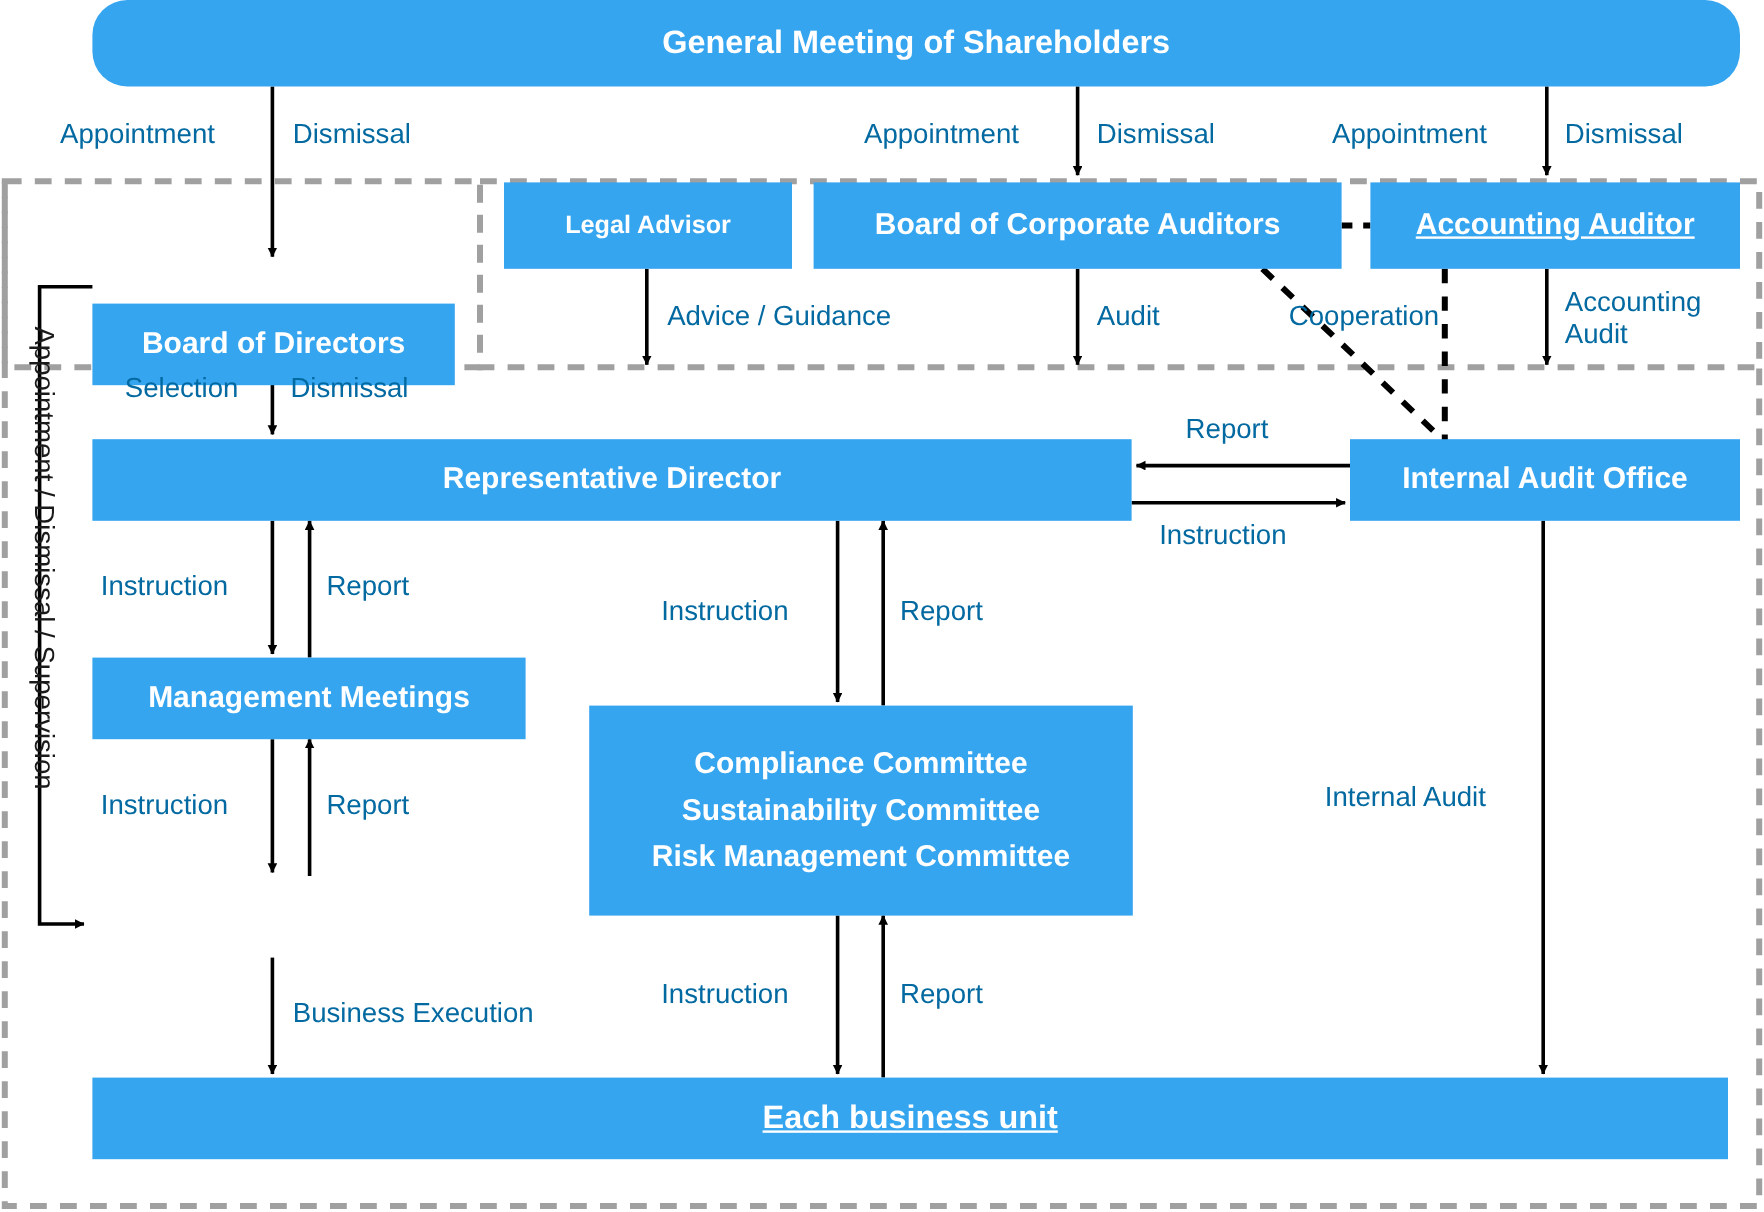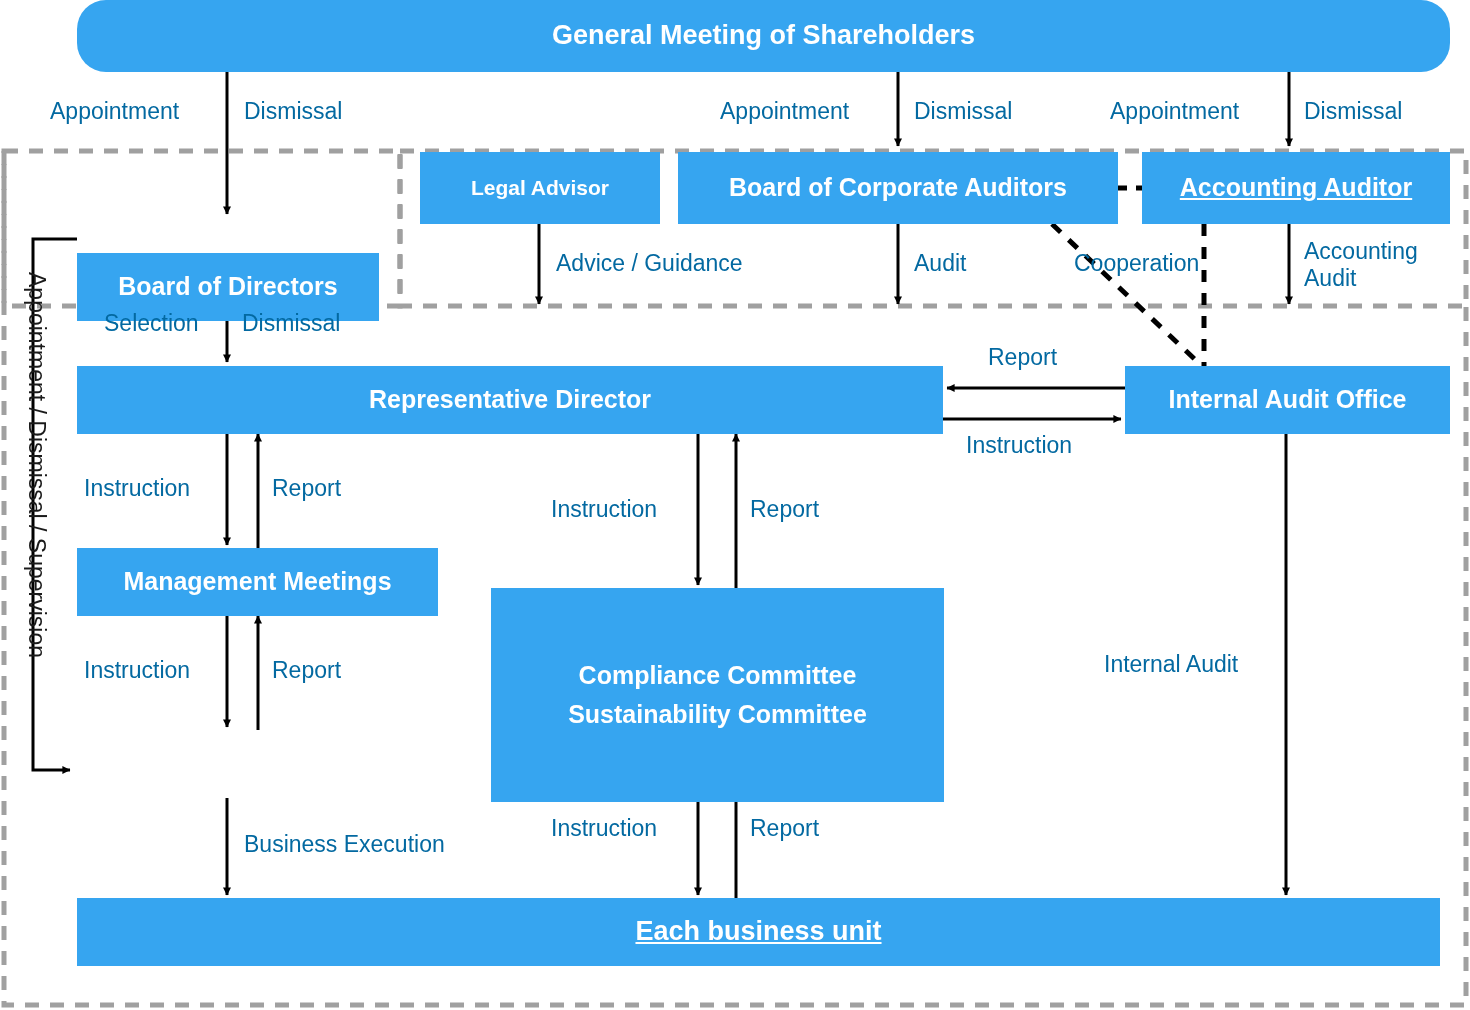--- a/index.html
+++ b/index.html
@@ -84,23 +84,24 @@
 
   <div class="box" style="left:77px;top:214px;width:302px;height:68px;font-size:25px;margin-top:39px;">Board of Directors</div>
 
   <div class="box" style="left:77px;top:366px;width:866px;height:68px;font-size:25px;">Representative Director</div>
 
   <div class="box" style="left:77px;top:548px;width:361px;height:68px;font-size:25px;">Management Meetings</div>
 
   <div class="box" style="left:1125px;top:366px;width:325px;height:68px;font-size:25px;">Internal Audit Office</div>
 
 
-  <div class="box" style="left:491px;top:588px;width:453px;height:214px;flex-direction:column;font-size:25px;gap:8px;">
+  <div class="box" style="left:491px;top:588px;width:453px;height:175px;flex-direction:column;font-size:25px;gap:8px;">
     <span>Compliance Committee</span>
     <span>Sustainability Committee</span>
+    <span>Risk Management Committee</span>
   </div>
 
   <div class="box" style="left:77px;top:898px;width:1363px;height:68px;font-size:27px;text-decoration:underline;">Each business unit</div>
 
   <div class="lbl" style="left:50px;top:98px;">Appointment</div>
   <div class="lbl" style="left:244px;top:98px;">Dismissal</div>
 
   <div class="lbl" style="left:720px;top:98px;">Appointment</div>
   <div class="lbl" style="left:914px;top:98px;">Dismissal</div>
 

